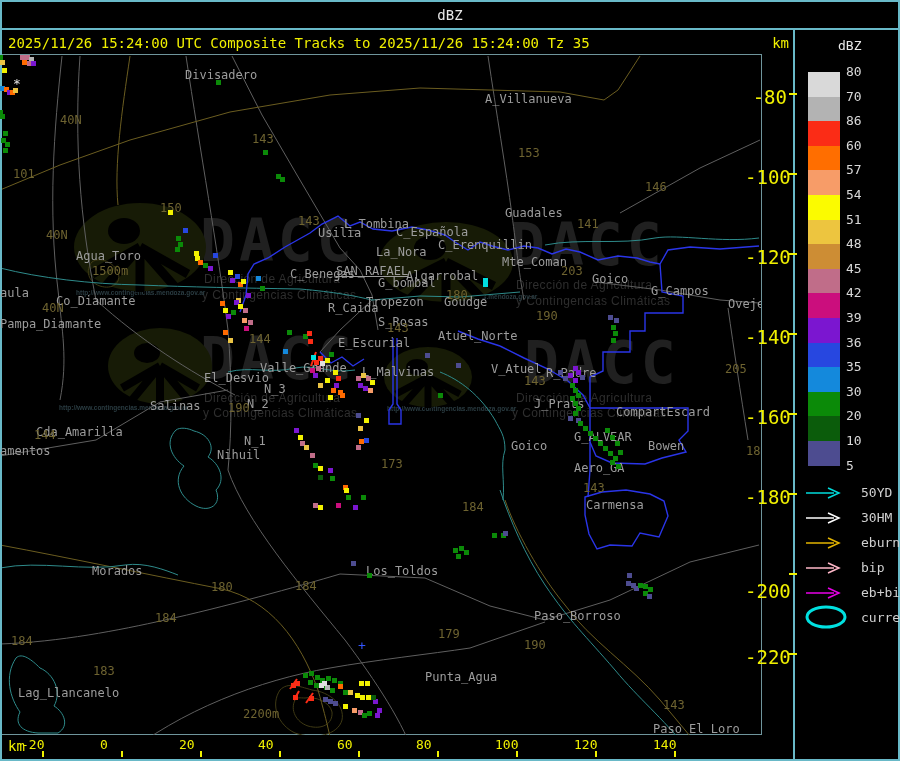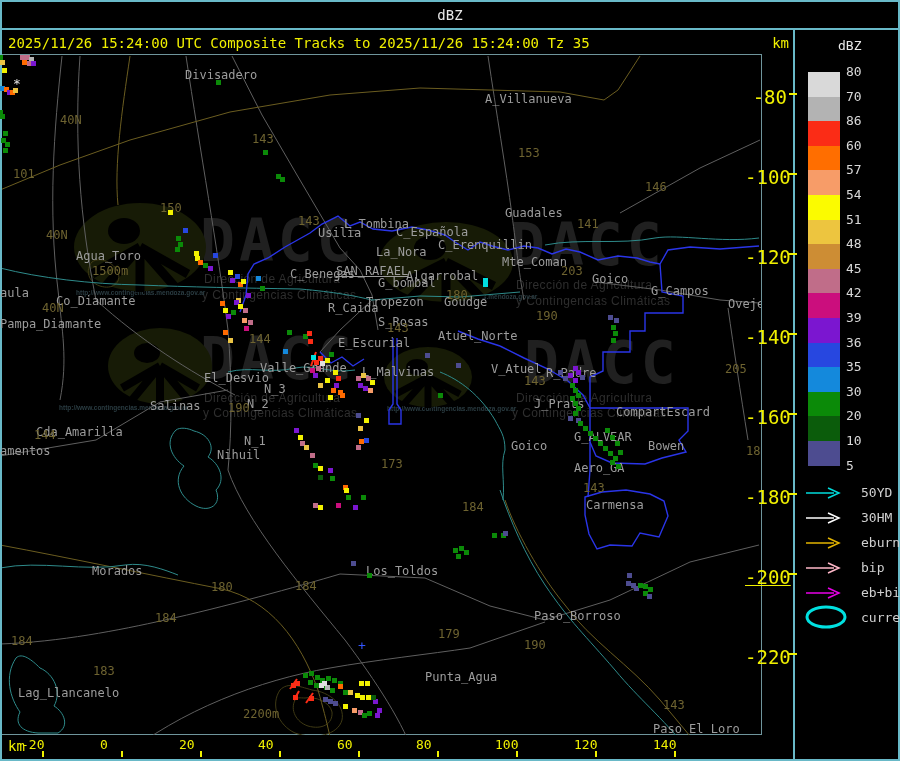--- a/index.html
+++ b/index.html
@@ -468,21 +468,21 @@
     <div class="yt" style="left: 745px; top: 166px;">-100</div>
     <div class="ytick" style="left: 789px; top: 173px;"></div>
     <div class="yt" style="left: 745px; top: 246px;">-120</div>
     <div class="ytick" style="left: 789px; top: 253px;"></div>
     <div class="yt" style="left: 745px; top: 326px;">-140</div>
     <div class="ytick" style="left: 789px; top: 333px;"></div>
     <div class="yt" style="left: 745px; top: 406px;">-160</div>
     <div class="ytick" style="left: 789px; top: 413px;"></div>
     <div class="yt" style="left: 745px; top: 486px;">-180</div>
     <div class="ytick" style="left: 789px; top: 493px;"></div>
-    <div class="yt" style="left: 745px; top: 566px; text-decoration: underline;">-200</div>
+    <div class="yt" style="left: 745px; top: 580px;">-200</div>
     <div class="ytick" style="left: 789px; top: 573px;"></div>
     <div class="yt" style="left: 745px; top: 646px;">-220</div>
     <div class="ytick" style="left: 789px; top: 653px;"></div>
   </div>
 
 <div id="xaxis">
   <span id="xkm">km</span>
 <div class="xt" style="left: 19px;">-20</div>
     <div class="xtick" style="left: 40px;"></div>
     <div class="xt" style="left: 98px;">0</div>

